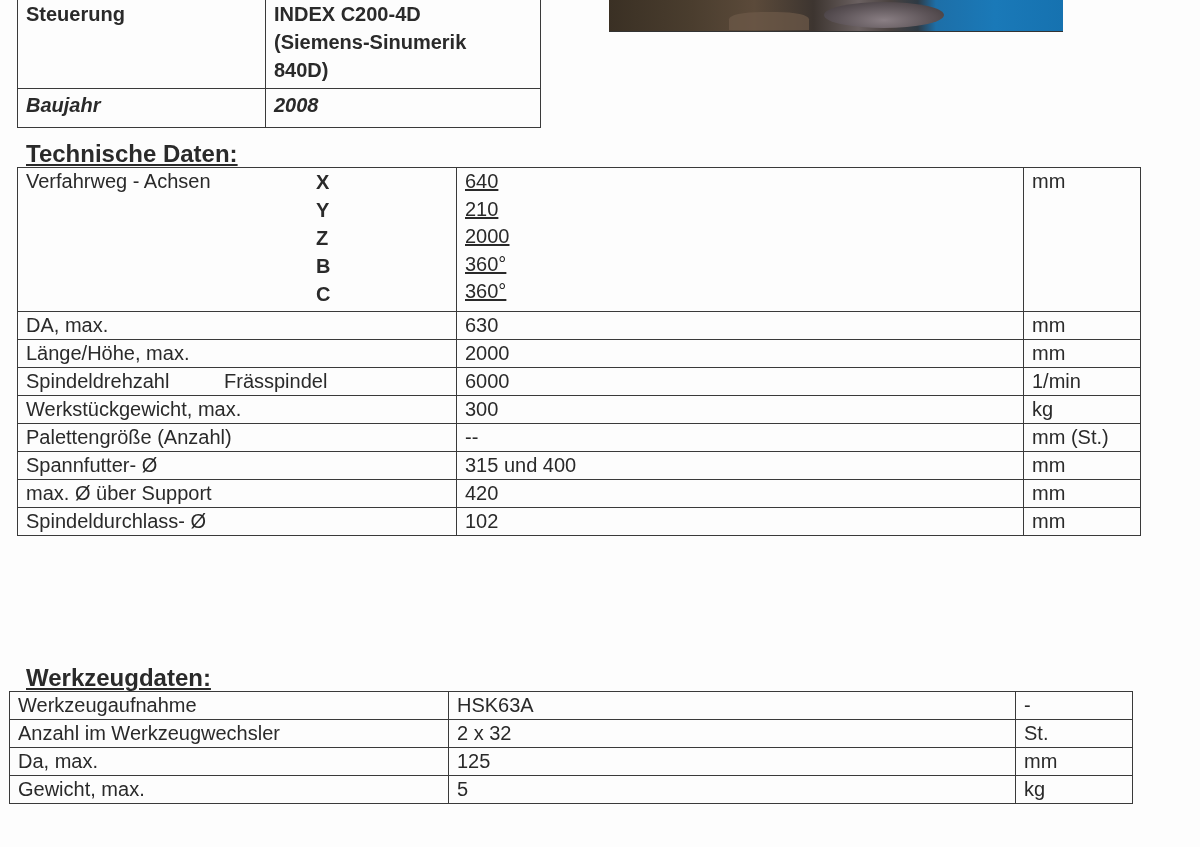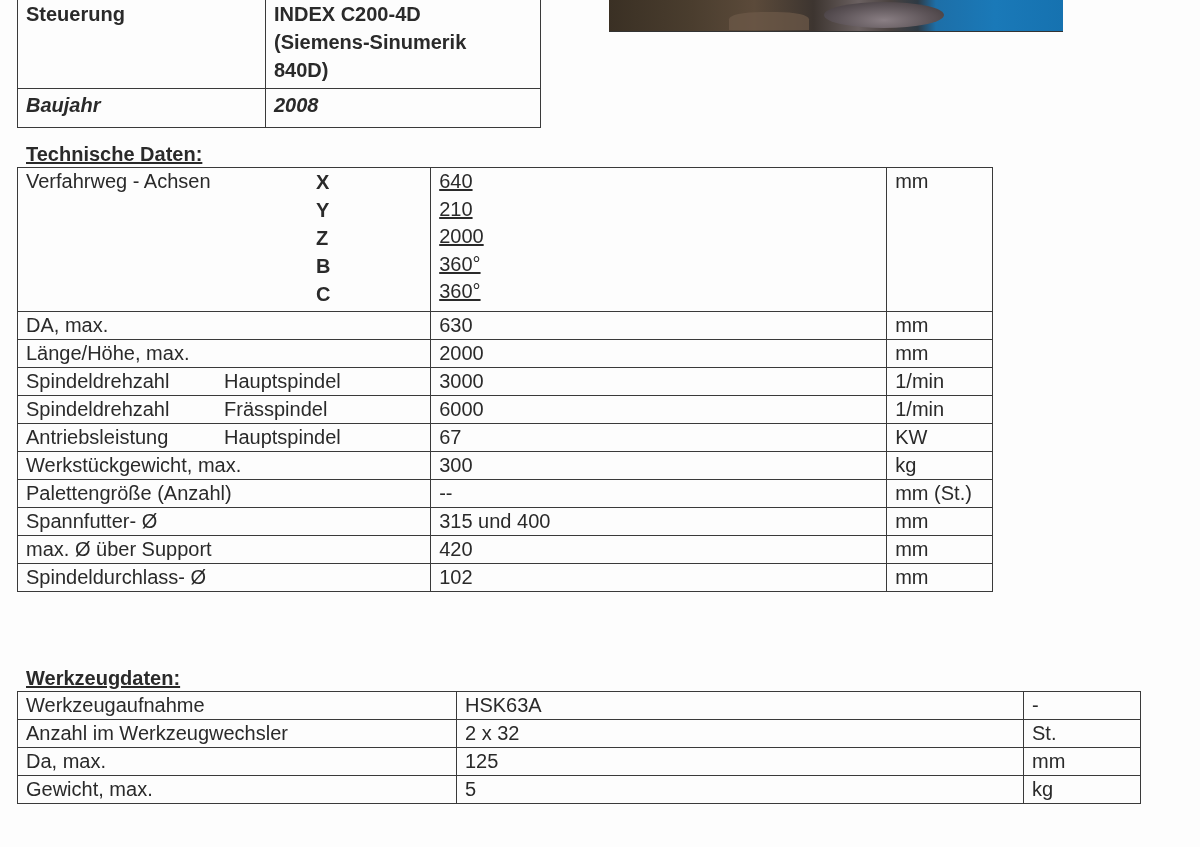--- a/index.html
+++ b/index.html
@@ -69,30 +69,30 @@
       padding-top: 2px;
     }
     .info td.k { width: 231px; }
     .info tr.r1 td { height: 88px; }
     .info tr.r2 td { height: 36px; font-style: italic; }
 
     .section-title {
       position: absolute;
       left: 26px;
       font-weight: bold;
-      font-size: 20px;
+      font-size: 24px;
       text-decoration: underline;
       line-height: 22px;
     }
 
     
     .tech {
       left: 17px;
       top: 167px;
-      width: 976px;
+      width: 1124px;
     }
     .tech td { height: 27px; line-height: 27px; padding-top: 0; }
     .tech td.c1 { width: 422px; }
     .tech td.c2 { width: 550px; }
     .tech td.c3 { width: 100px; }
     .sub {
       display: inline-block;
       margin-left: 0;
     }
     .axes-row td { height: 143px; }
@@ -109,21 +109,21 @@
     .axes-vals {
       display: flex;
       flex-direction: column;
       line-height: 27.5px;
       text-decoration: underline;
     }
     .lbl-a { display: inline-block; width: 198px; }
 
     
     .tool {
-      left: 17px;
+      left: 9px;
       top: 691px;
       width: 1124px;
     }
     .tool td { height: 27px; line-height: 27px; }
     .tool td.c1 { width: 422px; }
     .tool td.c2 { width: 550px; }
     .tool td.c3 { width: 100px; }
   </style>
 </head>
 <body>
@@ -183,33 +183,23 @@
     <td class="c1"><span class="lbl-a">DA, max.</span><span class="sub"></span></td>
     <td class="c2">630</td>
     <td class="c3">mm</td>
   </tr>
   <tr>
     <td class="c1"><span class="lbl-a" style="width:auto">Länge/Höhe, max.</span><span class="sub"></span></td>
     <td class="c2">2000</td>
     <td class="c3">mm</td>
   </tr>
   <tr>
-    <td class="c1"><span class="lbl-a">Spindeldrehzahl</span><span class="sub">Hauptspindel</span></td>
-    <td class="c2">3000</td>
-    <td class="c3">1/min</td>
-  </tr>
-  <tr>
     <td class="c1"><span class="lbl-a">Spindeldrehzahl</span><span class="sub">Frässpindel</span></td>
     <td class="c2">6000</td>
     <td class="c3">1/min</td>
-  </tr>
-  <tr>
-    <td class="c1"><span class="lbl-a">Antriebsleistung</span><span class="sub">Hauptspindel</span></td>
-    <td class="c2">67</td>
-    <td class="c3">KW</td>
   </tr>
   <tr>
     <td class="c1"><span class="lbl-a" style="width:auto">Werkstückgewicht, max.</span><span class="sub"></span></td>
     <td class="c2">300</td>
     <td class="c3">kg</td>
   </tr>
   <tr>
     <td class="c1"><span class="lbl-a" style="width:auto">Palettengröße (Anzahl)</span><span class="sub"></span></td>
     <td class="c2">--</td>
     <td class="c3">mm (St.)</td>

